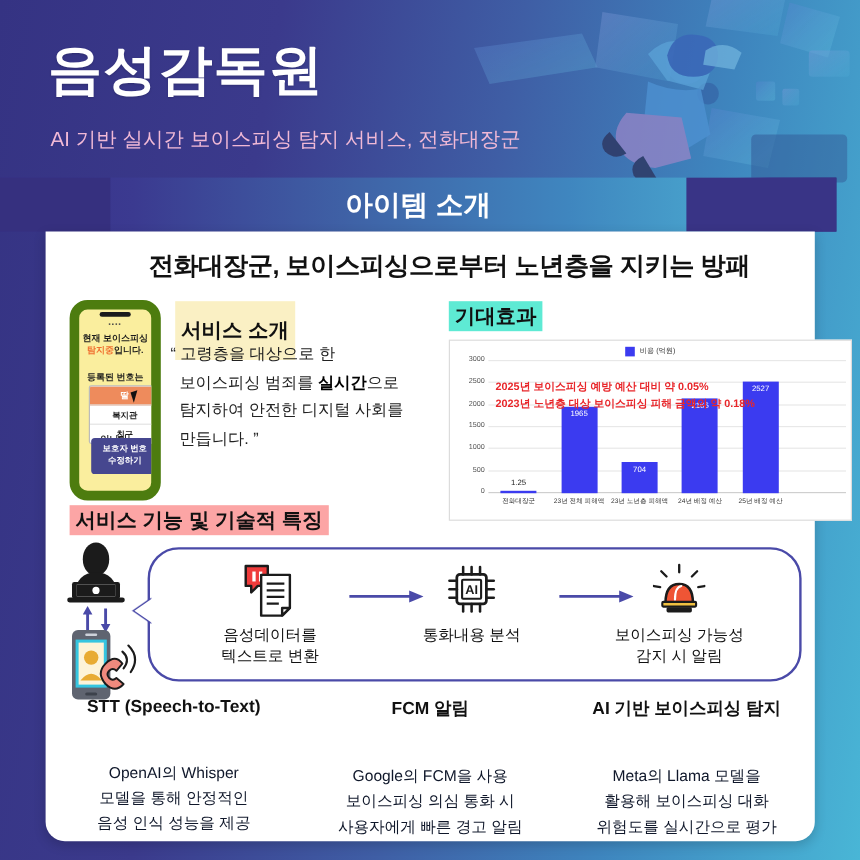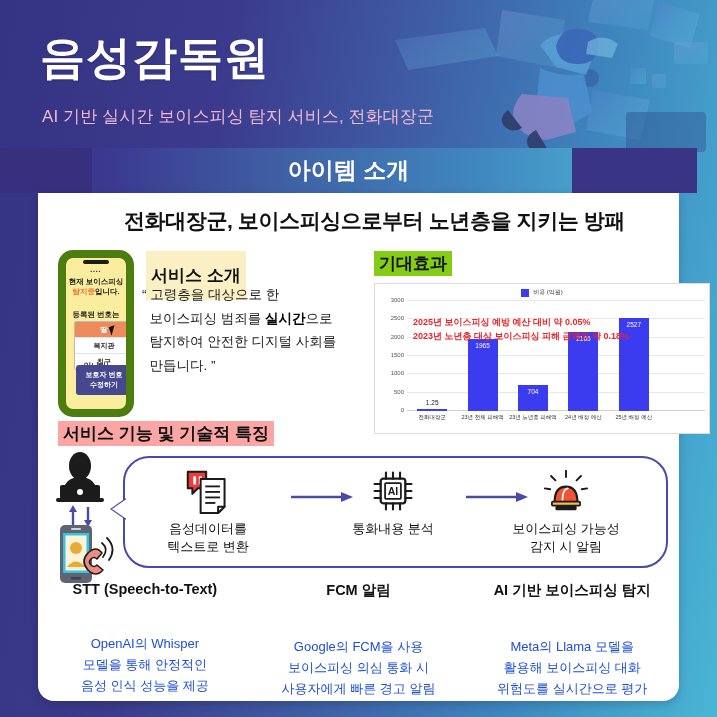--- a/index.html
+++ b/index.html
@@ -139,21 +139,21 @@
   .svc-quote {
     position: absolute; left: 104px; top: 90px;
     width: 240px;
     font-size: 13.5px; color: #222222; line-height: 1.75;
   }
   .svc-quote b { font-weight: bold; color: #000; }
   
   .chart-title {
     position: absolute; left: 336px; top: 58px;
     font-size: 17px; font-weight: bold; color: #111111;
-    background: #84cc16; padding: 1px 5px;
+    background: #5eead4; padding: 1px 5px;
   }
   .chart-box {
     position: absolute; left: 336px; top: 90px;
     width: 336px; height: 151px;
     background: #ffffff;
     border: 1px solid #dcdcdc;
   }
   .chart-legend {
     position: absolute; left: 0; top: 4px; width: 100%;
     display: flex; align-items: center; justify-content: center; gap: 4px;
@@ -229,21 +229,21 @@
   }
   .hacker { position: absolute; left: 14px; top: 258px; width: 56px; height: 54px; }
   .victim-phone { position: absolute; left: 14px; top: 330px; width: 62px; height: 62px; }
   .updown { position: absolute; left: 28px; top: 312px; width: 30px; height: 22px; }
   
   .cols { position: absolute; left: 0; top: 388px; width: 100%; display: flex; }
   .col { flex: 1; text-align: center; padding: 0 6px; }
   .col-h {
     font-size: 14.5px; font-weight: bold; color: #111111; margin-bottom: 1px;
   }
-  .col-b { font-size: 13px; color: #1d4ed8; line-height: 1.62; margin-top: 36px; }
+  .col-b { font-size: 13px; color: #0f172a; line-height: 1.62; margin-top: 36px; }
 </style>
 </head>
 <body>
 
 <div class="slide">
 
   <svg class="hero-art" viewBox="0 0 330 175">
     <defs>
       <linearGradient id="hg" x1="0" y1="0" x2="1" y2="1">
         <stop offset="0" stop-color="#5d7fd0" stop-opacity=".55"></stop>
@@ -405,21 +405,21 @@
       <rect x="19" y="5" width="10" height="2" rx="1" fill="#cdd2da"></rect>
       <rect x="19" y="54" width="10" height="2.6" rx="1.3" fill="#3d424c"></rect>
       <path d="M36 30 q8 -8 14 0 l-5 6 q-3 -3 -6 0 q-3 3 0 6 q3 3 6 0 l6 5 q-7 8 -15 0 q-8 -9 0 -17z" fill="#ef8a7d" stroke="#1b1b1b" stroke-width="1.6" stroke-linejoin="round"></path>
       <path d="M50 20 q7 6 1 14" stroke="#1b1b1b" stroke-width="1.8" fill="none" stroke-linecap="round"></path>
       <path d="M55 15 q10 10 2 22" stroke="#1b1b1b" stroke-width="1.8" fill="none" stroke-linecap="round"></path>
     </svg>
 
     <div class="balloon-tail"></div>
     <div class="flow-balloon"></div>
 
-    <div class="flow-step" style="left:95px">
+    <div class="flow-step" style="left:112px">
       <div class="flow-icon">
         <svg viewBox="0 0 50 50" width="46" height="46">
           <path d="M3 4 h20 v18 h-9 l-6 6 v-6 h-5z" fill="#ef3b3b" stroke="#1b1b1b" stroke-width="2.2" stroke-linejoin="round"></path>
           <rect x="9" y="9" width="3" height="9" fill="#ffffff"></rect>
           <rect x="15" y="9" width="3" height="9" fill="#ffffff"></rect>
           <path d="M17 12 h26 v30 l-7 7 h-19z" fill="#ffffff" stroke="#1b1b1b" stroke-width="2.2" stroke-linejoin="round"></path>
           <path d="M36 49 v-7 h7z" fill="#ffffff" stroke="#1b1b1b" stroke-width="2.2" stroke-linejoin="round"></path>
           <line x1="22" y1="20" x2="38" y2="20" stroke="#1b1b1b" stroke-width="2"></line>
           <line x1="22" y1="26" x2="38" y2="26" stroke="#1b1b1b" stroke-width="2"></line>
           <line x1="22" y1="32" x2="38" y2="32" stroke="#1b1b1b" stroke-width="2"></line>

